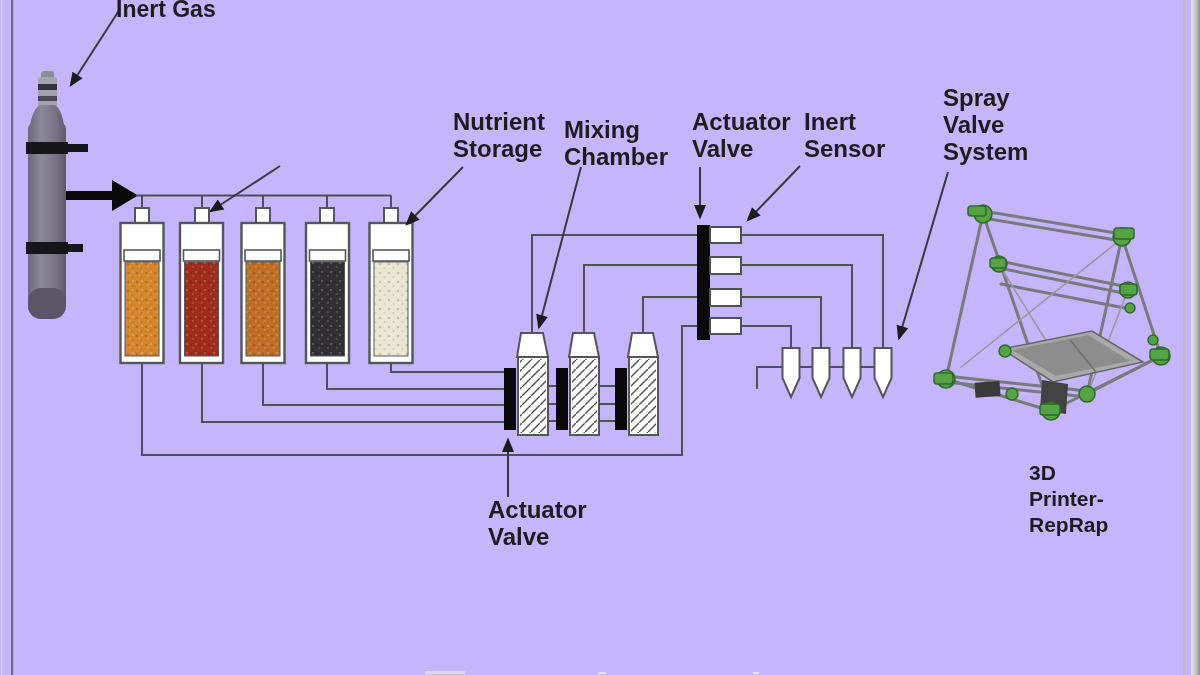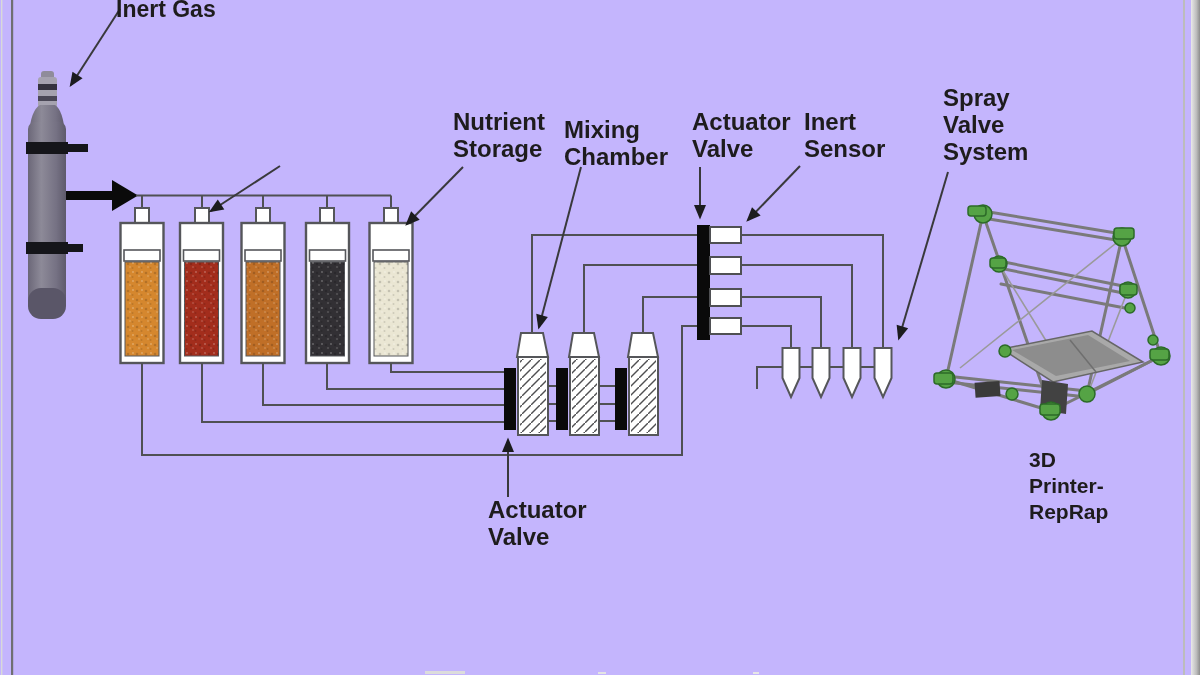--- a/index.html
+++ b/index.html
@@ -257,17 +257,17 @@
 Chamber</div>
 <div class="lbl" style="left:692px;top:108px;">Actuator
 Valve</div>
 <div class="lbl" style="left:804px;top:108px;">Inert
 Sensor</div>
 <div class="lbl" style="left:943px;top:84px;">Spray
 Valve
 System</div>
 <div class="lbl" style="left:488px;top:496px;">Actuator
 Valve</div>
-<div class="lbl" style="left:1029px;top:447px;font-size:21px;line-height:26px;">3D
+<div class="lbl" style="left:1029px;top:460px;font-size:21px;line-height:26px;">3D
 Printer-
 RepRap</div>
 
 </div>
 
 </body></html>

